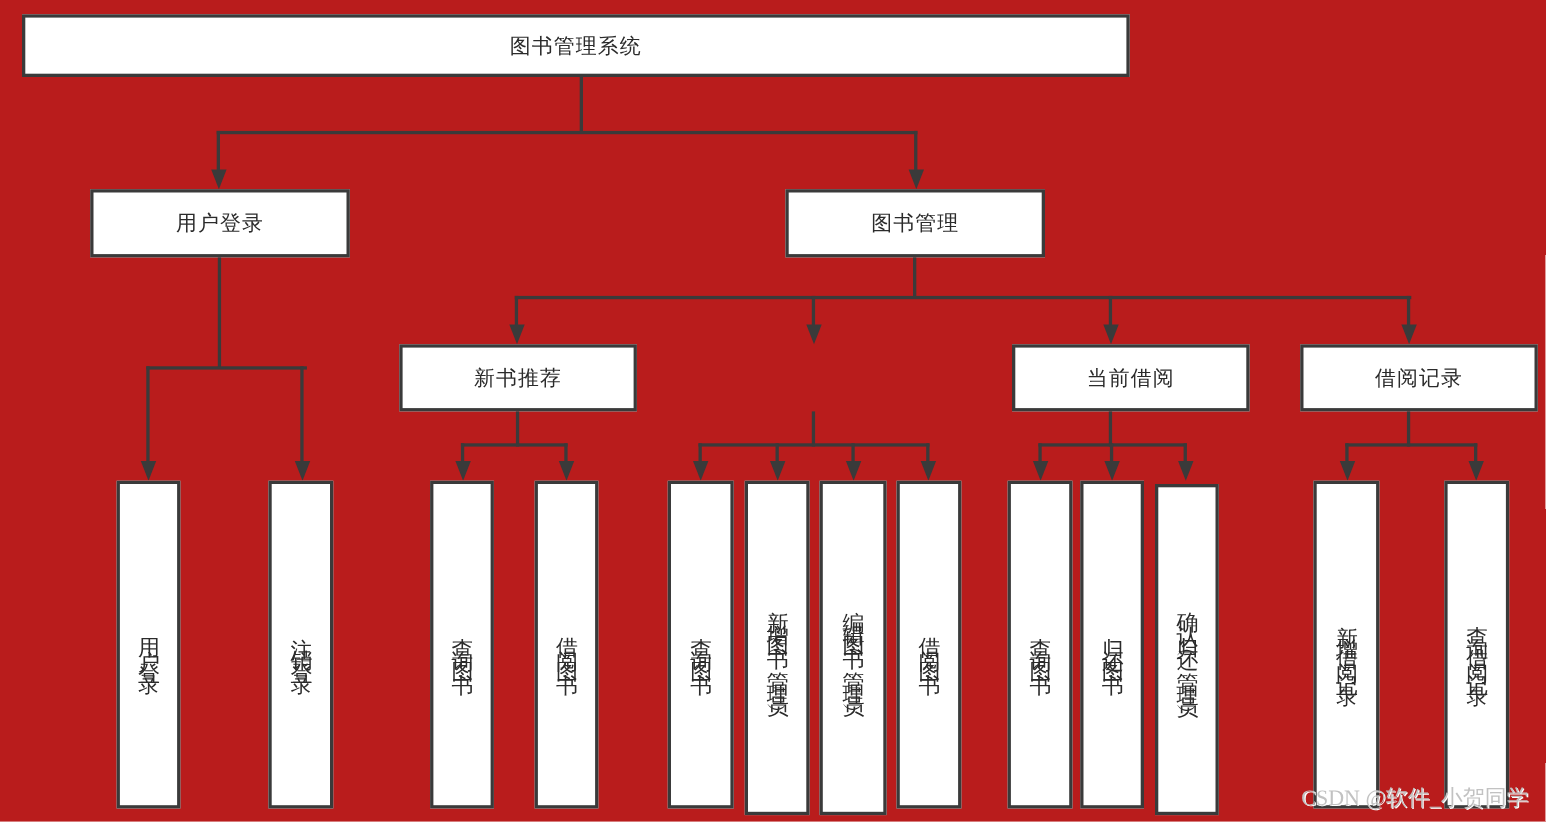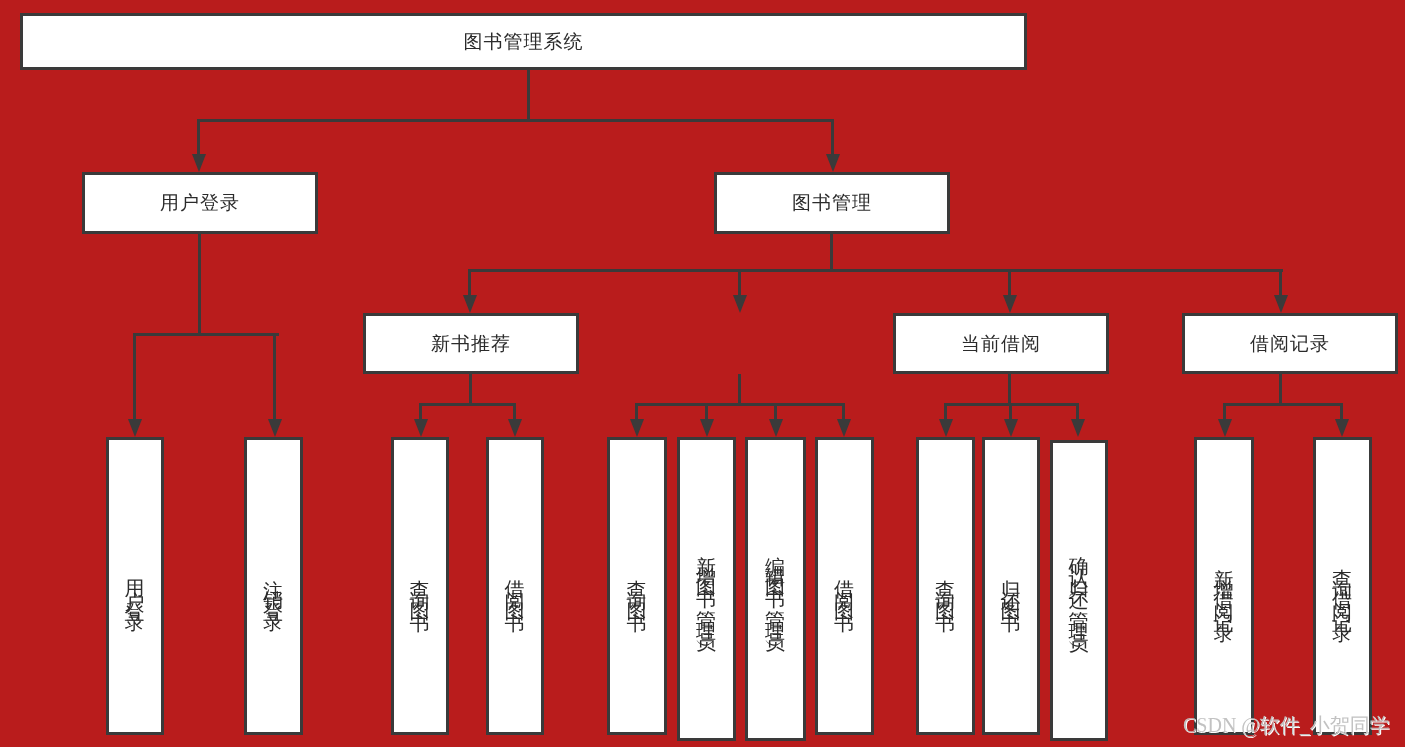--- a/index.html
+++ b/index.html
@@ -80,21 +80,21 @@
   <div class="line" style="left:468px;top:269px;width:3px;height:30px"></div>
   <div class="arrow" style="left:463px;top:295px"></div>
   <div class="line" style="left:738px;top:269px;width:3px;height:30px"></div>
   <div class="arrow" style="left:733px;top:295px"></div>
   <div class="line" style="left:1008px;top:269px;width:3px;height:30px"></div>
   <div class="arrow" style="left:1003px;top:295px"></div>
   <div class="line" style="left:1279px;top:269px;width:3px;height:30px"></div>
   <div class="arrow" style="left:1274px;top:295px"></div>
 
   <div class="box hbox" style="left:363px;top:313px;width:216px;height:61px">新书推荐</div>
-  <div class="box hbox" style="left:893px;top:313px;width:216px;height:61px">当前借阅</div>
+  <div class="box hbox" style="left:920px;top:313px;width:216px;height:61px">当前借阅</div>
   <div class="box hbox" style="left:1182px;top:313px;width:216px;height:61px">借阅记录</div>
 
   <div class="line" style="left:469px;top:374px;width:3px;height:32px"></div>
   <div class="line" style="left:419px;top:403px;width:97px;height:3px"></div>
   <div class="line" style="left:419px;top:403px;width:3px;height:20px"></div>
   <div class="arrow" style="left:414px;top:419px"></div>
   <div class="line" style="left:513px;top:403px;width:3px;height:20px"></div>
   <div class="arrow" style="left:508px;top:419px"></div>
 
   <div class="line" style="left:738px;top:374px;width:3px;height:32px"></div>

